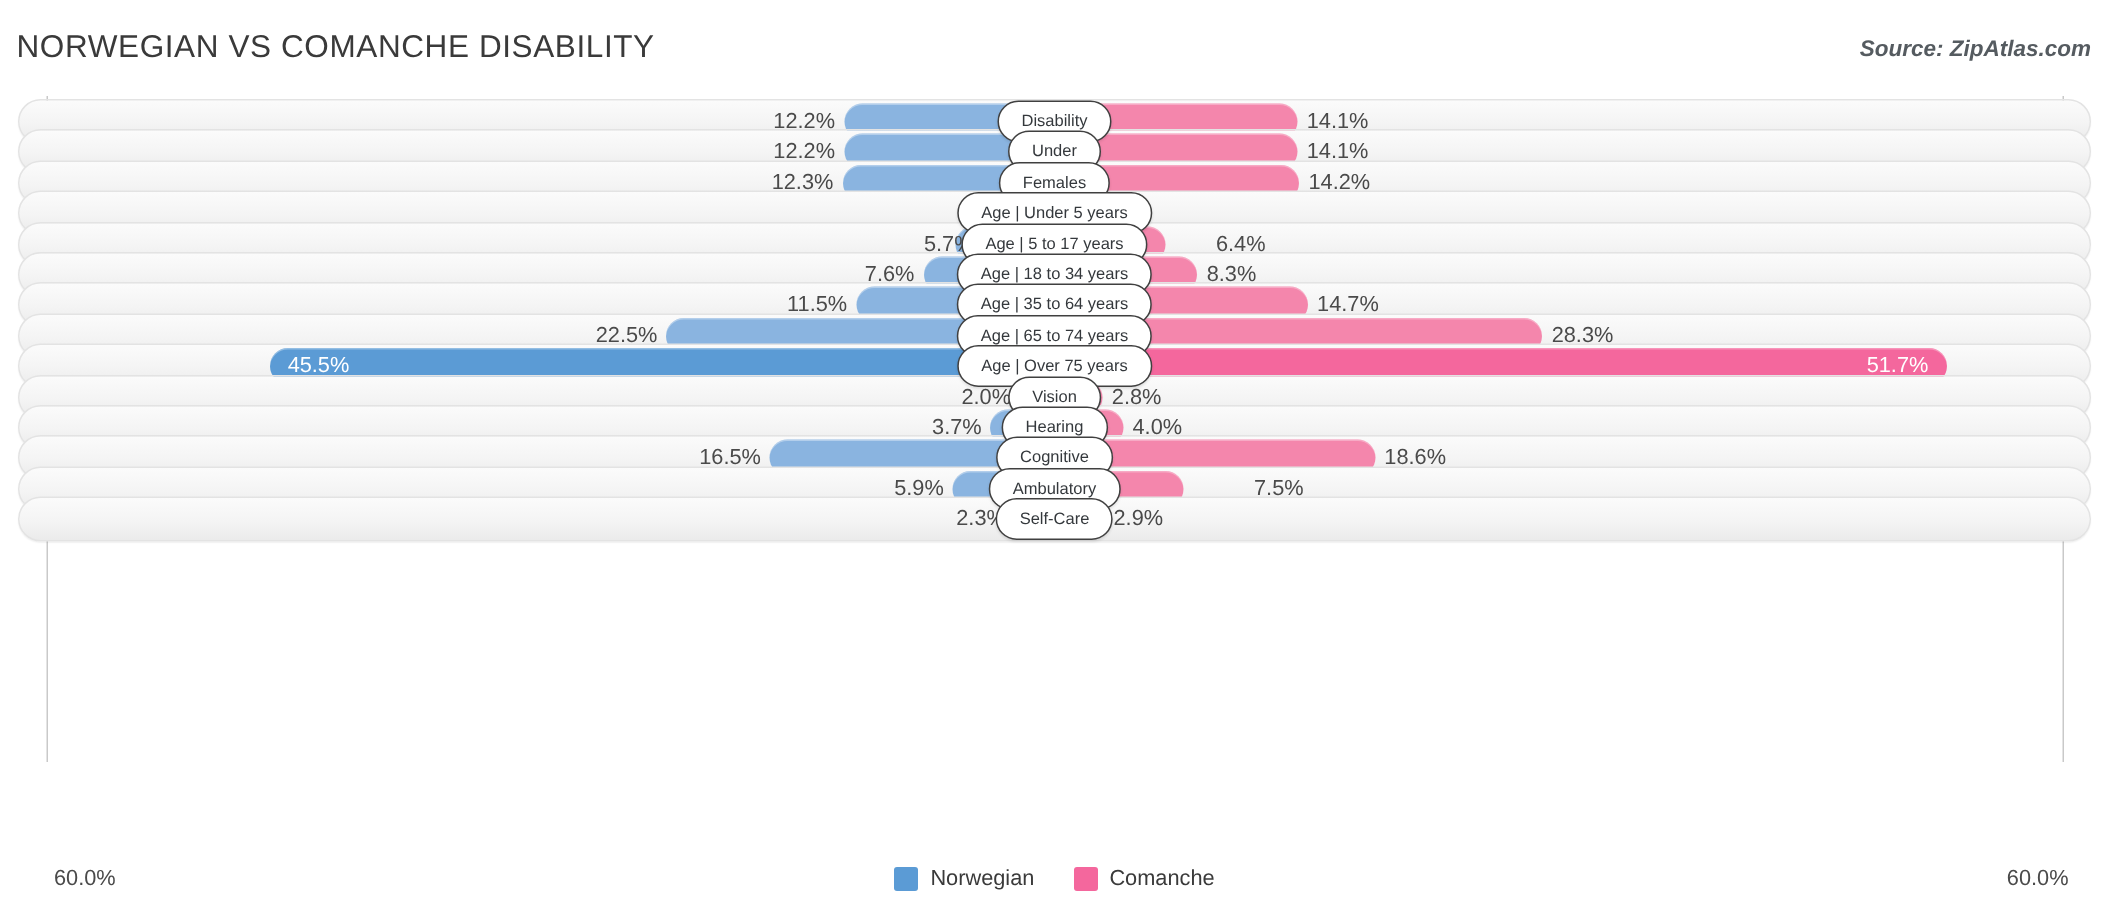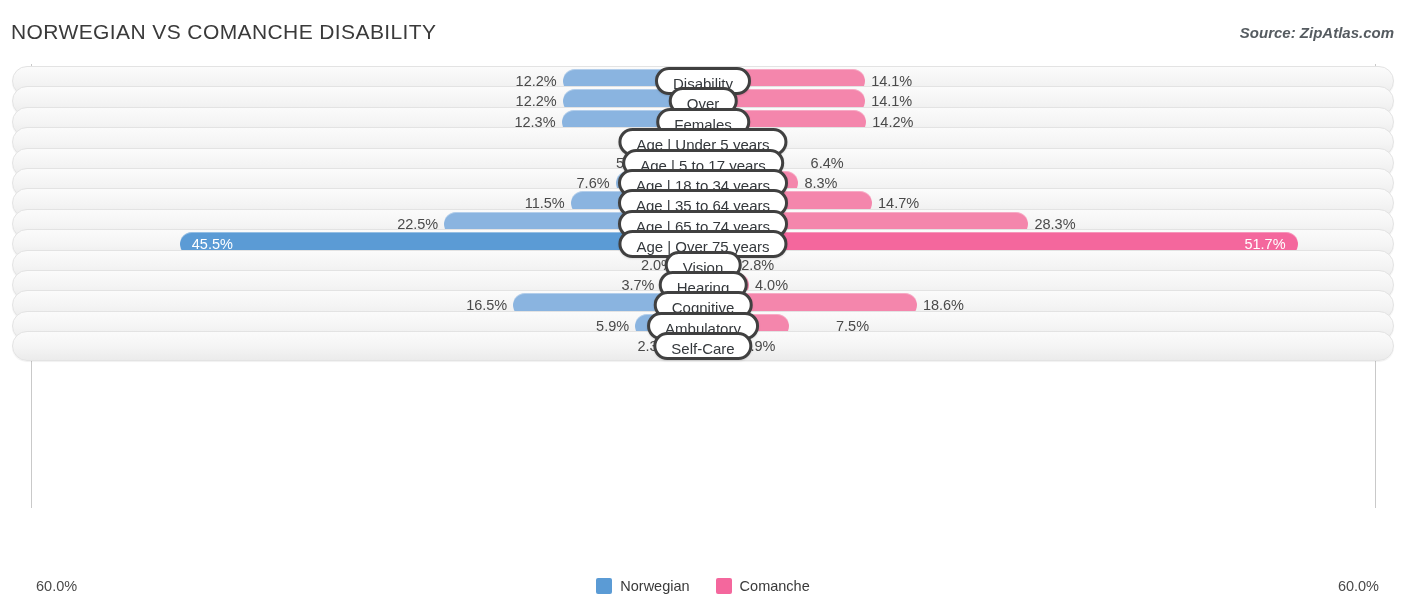--- a/index.html
+++ b/index.html
@@ -109,23 +109,23 @@
   
   .pill {
     position: absolute;
     top: 1px;
     left: 50%;
     transform: translateX(-50%);
     height: 28px;
     line-height: 27px;
     padding: 0 15px;
     background: #ffffff;
-    border: 3px solid #404040;
+    border: 1px solid #404040;
     border-radius: 14px;
-    font-size: 15px;
+    font-size: 11px;
     color: #34383c;
     white-space: nowrap;
     box-shadow: 0 1px 2px rgba(0,0,0,0.12);
     z-index: 5;
   }
 
   
   .axis-label {
     position: absolute;
     top: 578px;
@@ -168,21 +168,21 @@
           <div class="val val-left" style="right: 849.3px;">12.2%</div>
           <div class="val val-right" style="left: 871.15px;">14.1%</div>
           <div class="pill">Disability</div>
         </div>
         <div class="row">
           <div class="track"></div>
           <div class="bar bar-left" style="width: 140.3px;"></div>
           <div class="bar bar-right" style="width: 162.15px;"></div>
           <div class="val val-left" style="right: 849.3px;">12.2%</div>
           <div class="val val-right" style="left: 871.15px;">14.1%</div>
-          <div class="pill">Over</div>
+          <div class="pill">Under</div>
         </div>
         <div class="row">
           <div class="track"></div>
           <div class="bar bar-left" style="width: 141.45px;"></div>
           <div class="bar bar-right" style="width: 163.3px;"></div>
           <div class="val val-left" style="right: 850.45px;">12.3%</div>
           <div class="val val-right" style="left: 872.3px;">14.2%</div>
           <div class="pill">Females</div>
         </div>
         <div class="row">

